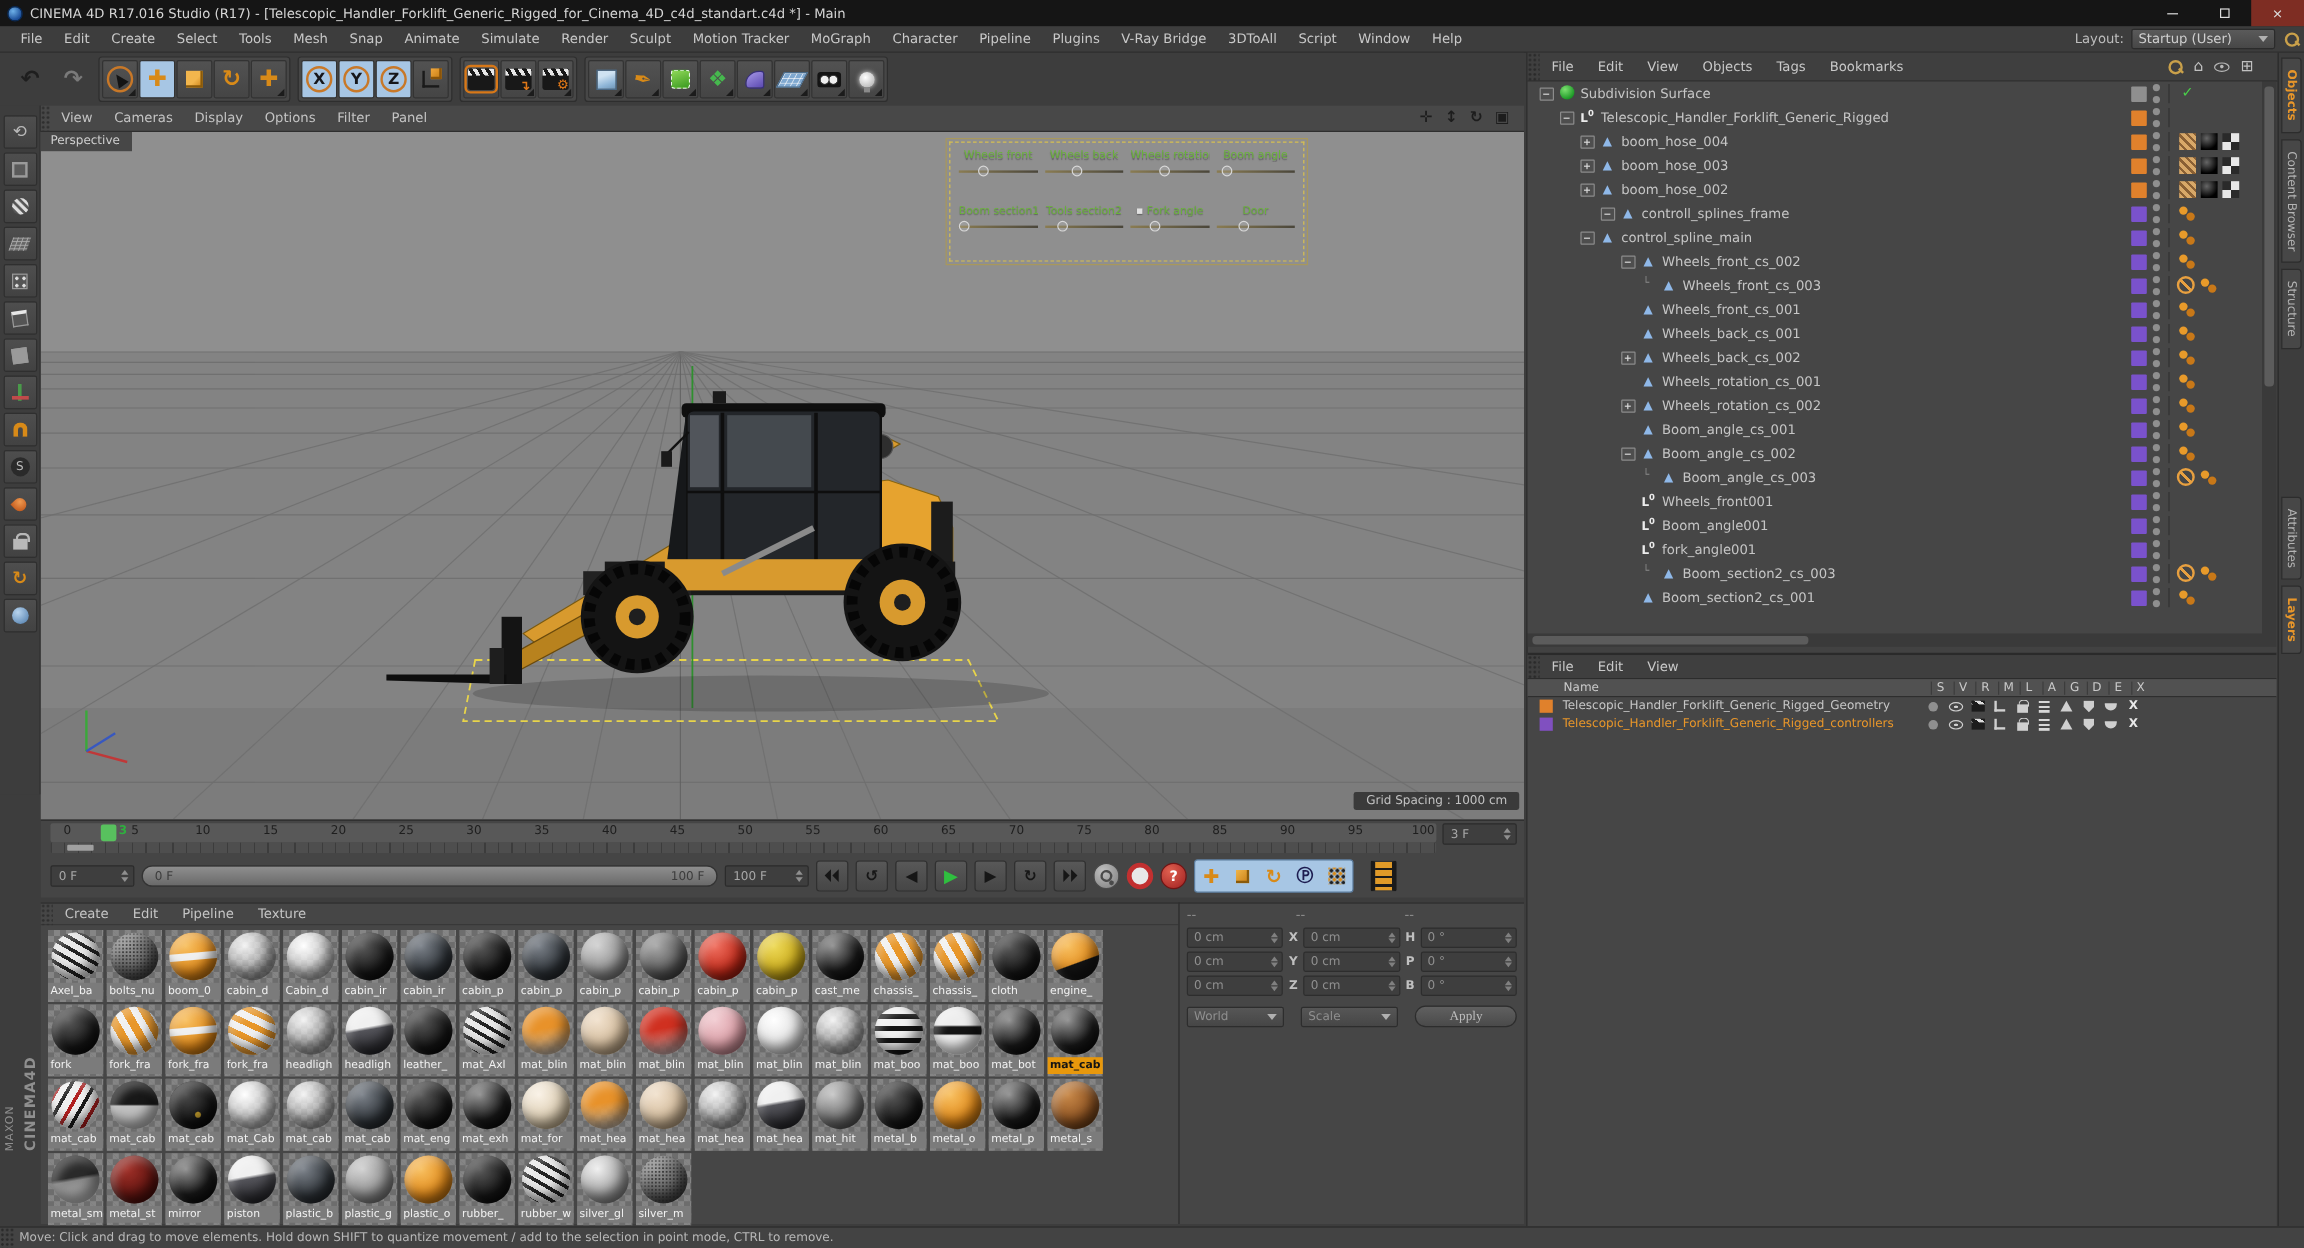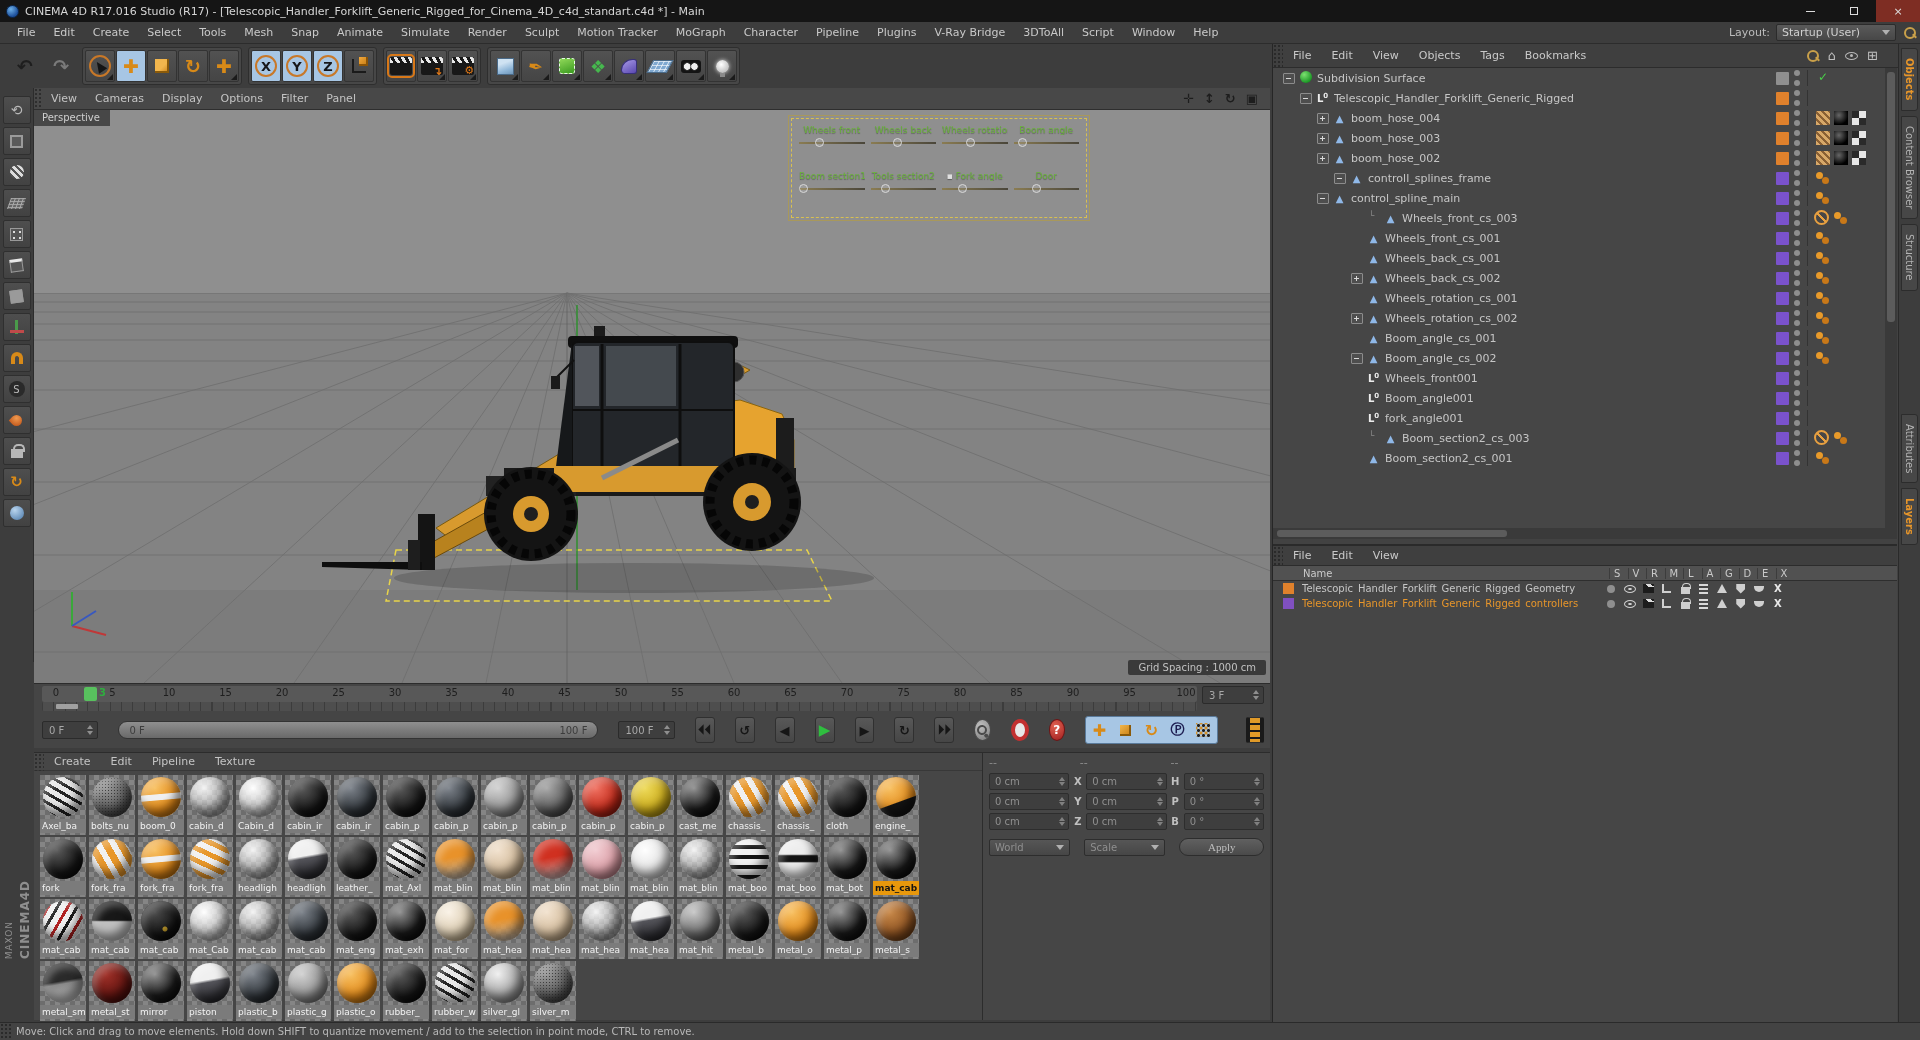--- a/index.html
+++ b/index.html
@@ -118,21 +118,21 @@
   
   #timeline { left:34px; top:683px; width:1236px; height:65px; background:#454545; border-top:1px solid #2c2c2c; }
   #ruler { position:absolute; left:8px; top:2px; width:1155px; height:16px; background:#585858; border-radius:2px; }
   .tick { position:absolute; top:1px; font-size:10px; color:#1e1e1e; transform:translateX(-50%); left:calc(14px + var(--f) * 11.3px); }
   #playhead { position:absolute; top:1px; left:calc(14px + 3 * 11.3px - 6px); width:13px; height:14px; background:#58c15e; border-radius:2px; }
   #ph-label { position:absolute; top:1px; left:calc(14px + 3 * 11.3px + 9px); font-size:10px; color:#2fae3f; font-weight:bold; }
   #tickstrip { position:absolute; left:8px; top:18px; width:1155px; height:9px; background:
       repeating-linear-gradient(90deg,#3c3c3c 0 1px,transparent 1px 11.3px) #4e4e4e; border-radius:2px; }
   #rangeflag { position:absolute; left:14px; top:2px; width:22px; height:5px; background:#a0a0a0; border-radius:1px; }
   #curframe { position:absolute; right:6px; top:2px; width:62px; }
-  #transport { position:absolute; left:8px; top:31px; right:6px; height:30px; display:flex; align-items:center; gap:20px; }
+  #transport { position:absolute; left:8px; top:31px; right:6px; height:30px; display:flex; align-items:center; gap:6px; }
   .spinfield { position:relative; height:18px; background:#3e3e3e; border:1px solid #2b2b2b; border-radius:2px;
      color:#a8a8a8; font-size:10px; display:flex; align-items:center; padding:0 14px 0 6px; }
   .spinfield::before, .spinfield::after { content:""; position:absolute; right:4px; border-left:3px solid transparent; border-right:3px solid transparent; }
   .spinfield::before { top:3px; border-bottom:4px solid #8f8f8f; }
   .spinfield::after { bottom:3px; border-top:4px solid #8f8f8f; }
   #fstart { width:70px; } #fend { width:70px; }
   #rangeslider { position:relative; flex:0 0 480px; height:18px; border:1px solid #333; border-radius:9px;
      background:linear-gradient(#8f8f8f,#696969); display:flex; align-items:center; justify-content:space-between;
      padding:0 10px; color:#3c3c3c; font-size:10px; }
   .tpbtn { width:27px; height:26px; display:flex; align-items:center; justify-content:center;
@@ -1202,20 +1202,29 @@
         <div class="trow" style="--lvl: 2;">
           <span class="exp minus"></span>
           <span class="oicon joint"></span>
           <span class="tname">control_spline_main</span>
           <span class="tspacer"></span>
           <span class="chip" style="--chip: #7a52cc;"></span>
           <span class="vdots"></span>
           <span class="tags dots"></span>
         </div>
 
+        <div class="trow" style="--lvl: 4;">
+          <span class="exp minus"></span>
+          <span class="oicon joint"></span>
+          <span class="tname">Wheels_front_cs_002</span>
+          <span class="tspacer"></span>
+          <span class="chip" style="--chip: #7a52cc;"></span>
+          <span class="vdots"></span>
+          <span class="tags dots"></span>
+        </div>
 
         <div class="trow" style="--lvl: 5;">
           <span class="exp end"></span>
           <span class="oicon joint"></span>
           <span class="tname">Wheels_front_cs_003</span>
           <span class="tspacer"></span>
           <span class="chip" style="--chip: #7a52cc;"></span>
           <span class="vdots"></span>
           <span class="tags nodots"></span>
         </div>
@@ -1283,20 +1292,29 @@
         <div class="trow" style="--lvl: 4;">
           <span class="exp minus"></span>
           <span class="oicon joint"></span>
           <span class="tname">Boom_angle_cs_002</span>
           <span class="tspacer"></span>
           <span class="chip" style="--chip: #7a52cc;"></span>
           <span class="vdots"></span>
           <span class="tags dots"></span>
         </div>
 
+        <div class="trow" style="--lvl: 5;">
+          <span class="exp end"></span>
+          <span class="oicon joint"></span>
+          <span class="tname">Boom_angle_cs_003</span>
+          <span class="tspacer"></span>
+          <span class="chip" style="--chip: #7a52cc;"></span>
+          <span class="vdots"></span>
+          <span class="tags nodots"></span>
+        </div>
 
         <div class="trow" style="--lvl: 4;">
           <span class="exp none"></span>
           <span class="oicon null"></span>
           <span class="tname">Wheels_front001</span>
           <span class="tspacer"></span>
           <span class="chip" style="--chip: #7a52cc;"></span>
           <span class="vdots"></span>
           <span class="tags none"></span>
         </div>

